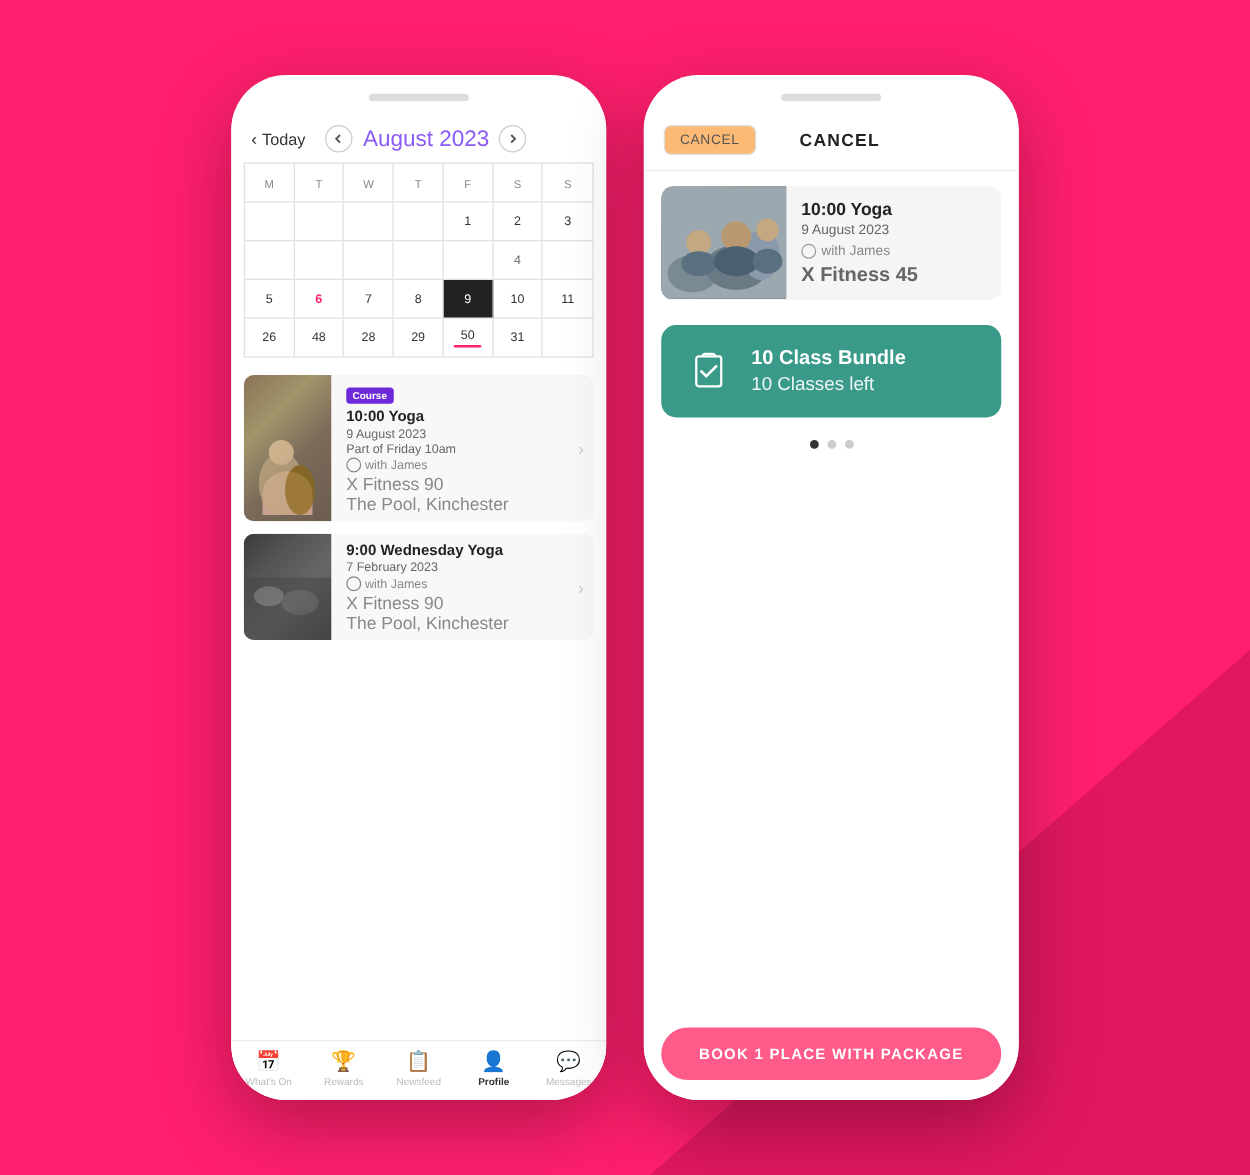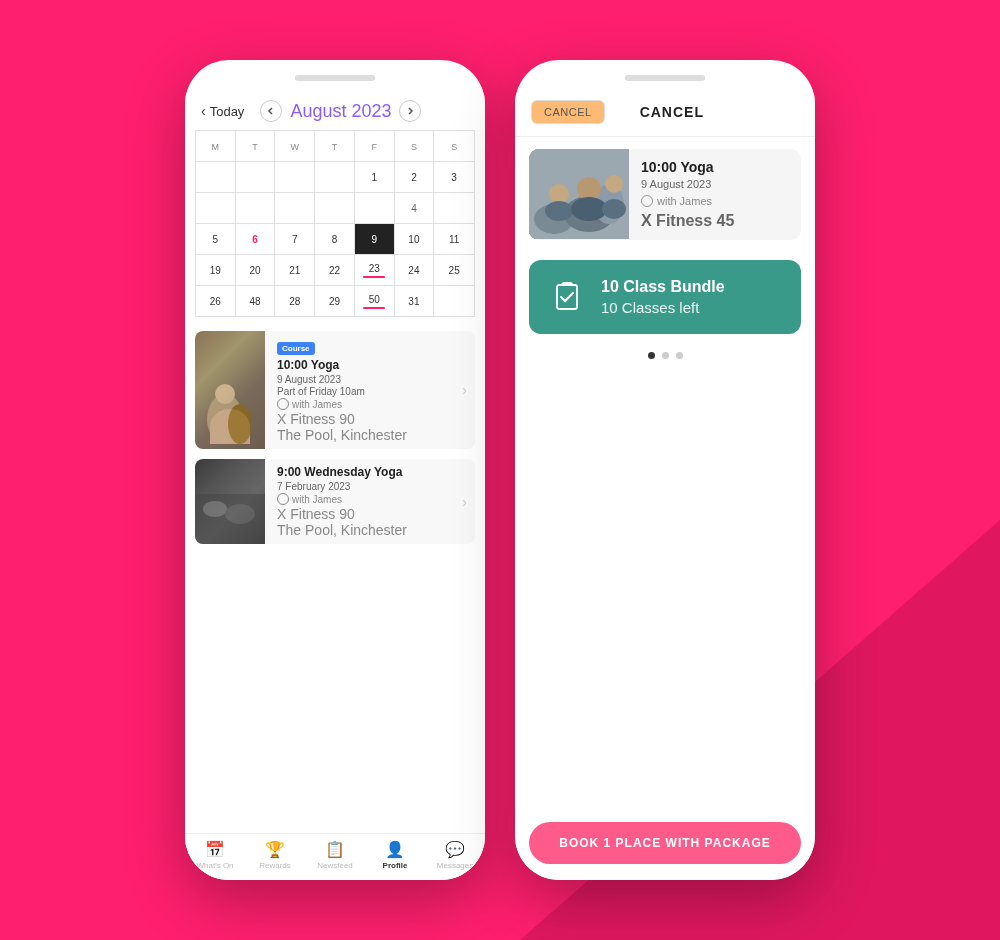--- a/index.html
+++ b/index.html
@@ -178,21 +178,21 @@
       align-items: center;
       justify-content: center;
     }
 
     .class-info {
       padding: 6px 4px;
       flex: 1;
     }
 
     .course-badge {
-      background: #3b82f6;
+      background: #6d28d9;
       color: white;
       font-size: 8px;
       padding: 2px 5px;
       border-radius: 3px;
       display: inline-block;
       margin-bottom: 3px;
       font-weight: 600;
     }
 
     .class-title {
@@ -601,29 +601,20 @@
             <div class="cal-c">5</div>
             <div class="cal-c pink-c">6</div>
             <div class="cal-c">7</div>
             <div class="cal-c">8</div>
             <div class="cal-c dark-c">9</div>
             <div class="cal-c">10</div>
             <div class="cal-c">11</div>
           </div>
 
 
-          <div class="cal-row">
-            <div class="cal-c">19</div>
-            <div class="cal-c">20</div>
-            <div class="cal-c">21</div>
-            <div class="cal-c">22</div>
-            <div class="cal-c event-c">23</div>
-            <div class="cal-c">24</div>
-            <div class="cal-c">25</div>
-          </div>
 
           <div class="cal-row">
             <div class="cal-c">26</div>
             <div class="cal-c">48</div>
             <div class="cal-c">28</div>
             <div class="cal-c">29</div>
             <div class="cal-c event-c">50</div>
             <div class="cal-c">31</div>
             <div class="cal-c empty-c"></div>
           </div>

